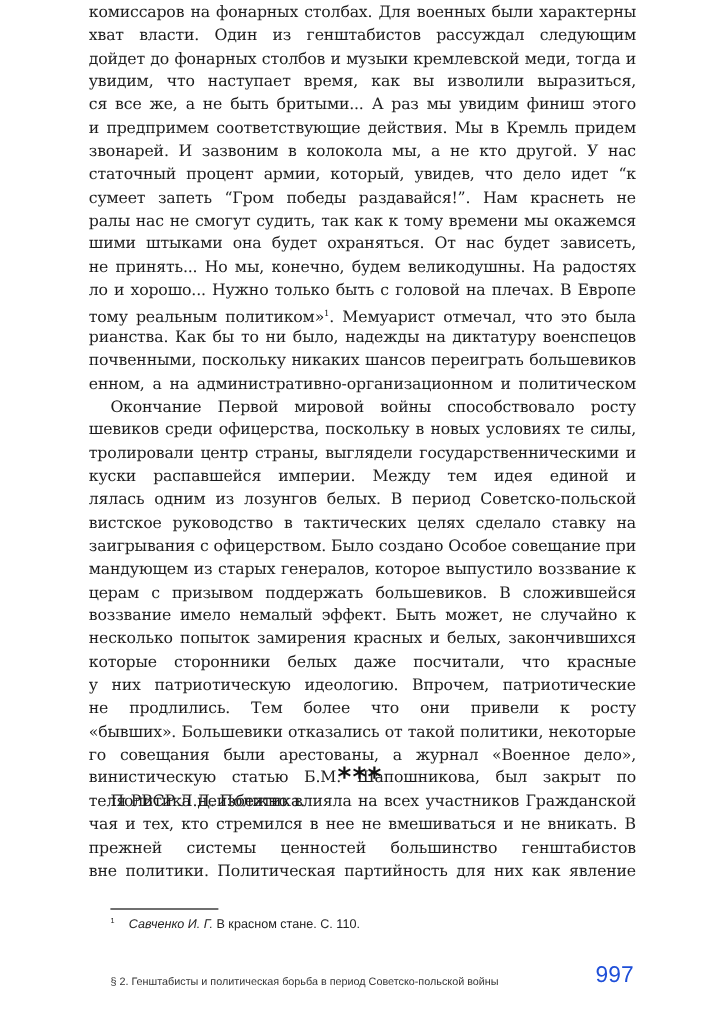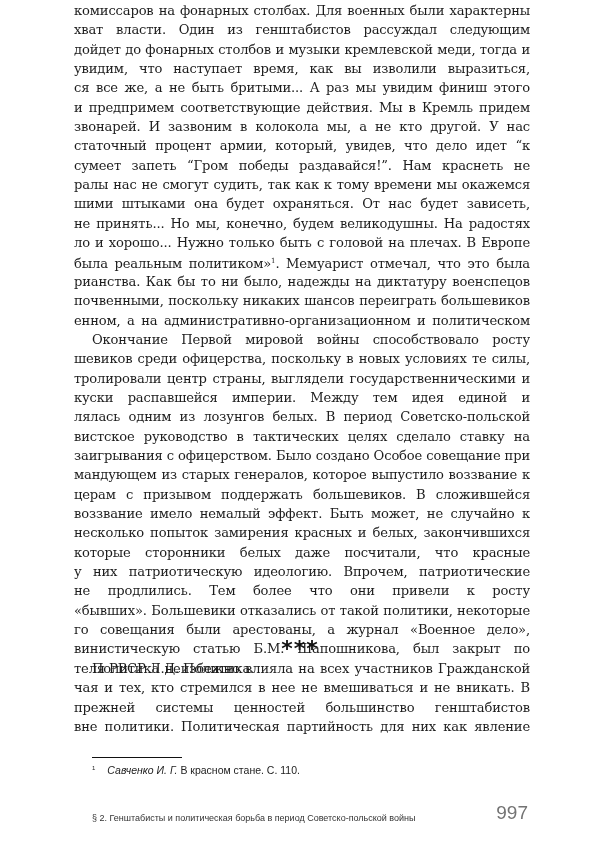--- a/index.html
+++ b/index.html
@@ -26,21 +26,21 @@
     font-family: "Liberation Sans", sans-serif; font-size: 10.5px; color: #222;
   }
   .footnote .fn-num { font-size: 6px; vertical-align: 4px; margin-right: 12px; }
   .footnote em { font-style: italic; }
   .running-head {
     position: absolute; left: 92px; top: 813px;
     font-family: "Liberation Sans", sans-serif; font-size: 9px; color: #333;
   }
   .page-number {
     position: absolute; right: 72px; top: 802px;
-    font-family: "Liberation Sans", sans-serif; font-size: 19px; color: #737373;
+    font-family: "Liberation Sans", sans-serif; font-size: 19px; color: #1d4ed8;
   }
 </style>
 </head>
 <body>
 
 <div class="page">
 
   <div class="text-block" id="block1">
     <span class="line" style="white-space: normal; overflow: hidden;">комиссаров на фонарных столбах. Для военных были характерны надежды на за-</span>
     <span class="line" style="white-space: normal; overflow: hidden;">хват власти. Один из генштабистов рассуждал следующим образом: «Когда дело</span>
@@ -48,21 +48,21 @@
     <span class="line" style="white-space: normal; overflow: hidden;">увидим, что наступает время, как вы изволили выразиться, бриться... Но брить-</span>
     <span class="line" style="white-space: normal; overflow: hidden;">ся все же, а не быть бритыми... А раз мы увидим финиш этого шабаша, значит,</span>
     <span class="line" style="white-space: normal; overflow: hidden;">и предпримем соответствующие действия. Мы в Кремль придем не позже ваших</span>
     <span class="line" style="white-space: normal; overflow: hidden;">звонарей. И зазвоним в колокола мы, а не кто другой. У нас всегда останется до-</span>
     <span class="line" style="white-space: normal; overflow: hidden;">статочный процент армии, который, увидев, что дело идет “к расчету стройся”,</span>
     <span class="line" style="white-space: normal; overflow: hidden;">сумеет запеть “Гром победы раздавайся!”. Нам краснеть не придется, белые гене-</span>
     <span class="line" style="white-space: normal; overflow: hidden;">ралы нас не смогут судить, так как к тому времени мы окажемся у власти, и на-</span>
     <span class="line" style="white-space: normal; overflow: hidden;">шими штыками она будет охраняться. От нас будет зависеть, принять белых или</span>
     <span class="line" style="white-space: normal; overflow: hidden;">не принять... Но мы, конечно, будем великодушны. На радостях будет очень весе-</span>
     <span class="line" style="white-space: normal; overflow: hidden;">ло и хорошо... Нужно только быть с головой на плечах. В Европе это называется</span>
-    <span class="line" style="white-space: normal; overflow: hidden;"><span>была реальным политиком»</span><span class="sup">1</span><span>. Мемуарист отмечал, что это была психология прето-</span></span>
+    <span class="line" style="white-space: normal; overflow: hidden;"><span>тому реальным политиком»</span><span class="sup">1</span><span>. Мемуарист отмечал, что это была психология прето-</span></span>
     <span class="line" style="white-space: normal; overflow: hidden;">рианства. Как бы то ни было, надежды на диктатуру военспецов оказались бес-</span>
     <span class="line" style="white-space: normal; overflow: hidden;">почвенными, поскольку никаких шансов переиграть большевиков даже не на во-</span>
     <span class="line" style="white-space: normal; overflow: hidden;">енном, а на административно-организационном и политическом поле «бывшие»</span>
 
     <span class="line indent" style="white-space: normal; overflow: hidden;">Окончание Первой мировой войны способствовало росту популярности боль-</span>
     <span class="line" style="white-space: normal; overflow: hidden;">шевиков среди офицерства, поскольку в новых условиях те силы, которые кон-</span>
     <span class="line" style="white-space: normal; overflow: hidden;">тролировали центр страны, выглядели государственническими и собирающими</span>
     <span class="line" style="white-space: normal; overflow: hidden;">куски распавшейся империи. Между тем идея единой и неделимой России яв-</span>
     <span class="line" style="white-space: normal; overflow: hidden;">лялась одним из лозунгов белых. В период Советско-польской войны больше-</span>
     <span class="line" style="white-space: normal; overflow: hidden;">вистское руководство в тактических целях сделало ставку на патриотические</span>

